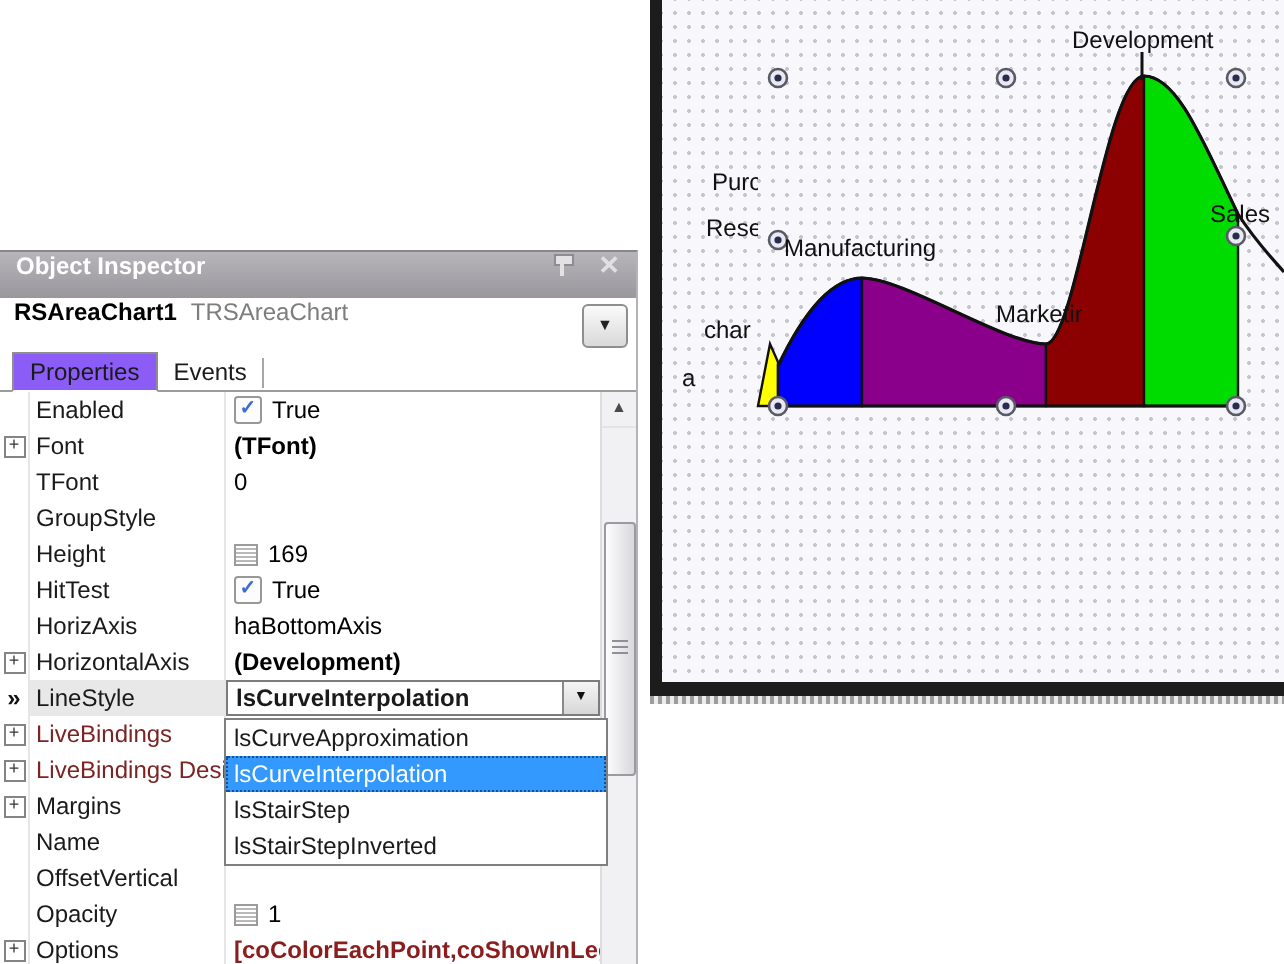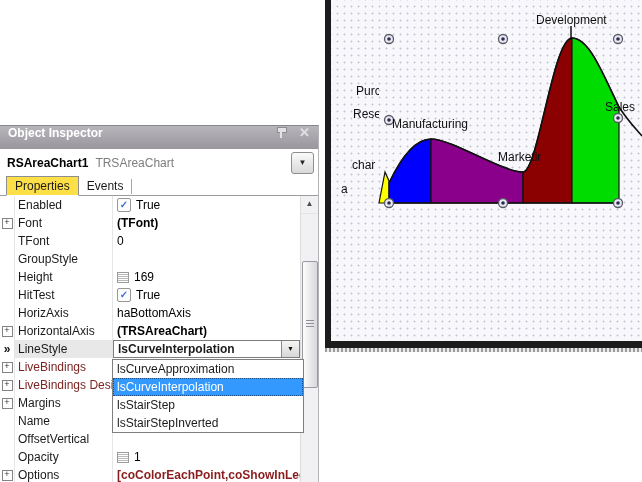--- a/index.html
+++ b/index.html
@@ -10,29 +10,29 @@
   #inspector{position:absolute;left:0;top:125px;width:318px;height:357px;background:#fff;
              border-top:1px solid #88868c;border-right:1px solid #b4b4b8}
   .titlebar{height:23px;background:linear-gradient(#b7b5ba,#99979d);display:flex;align-items:flex-start;
             padding:0 8px;color:#fff;font-weight:bold;font-size:12px}
   .titlebar-spacer{flex:1}
   .pin-wrap{width:12px;height:13px;position:relative;margin-right:12px}
   .pin-head{position:absolute;left:2px;top:1px;width:8px;height:4px;background:#e2e2e4;border:1px solid #8e8c92}
   .pin-stem{position:absolute;left:5px;top:6px;width:2px;height:6px;background:#e2e2e4}
   .close-x{color:#e0e0e2;font-weight:bold;font-size:13px;line-height:13px}
 
-  .combo{height:27px;display:flex;align-items:center;padding-left:7px;position:relative;background:#fff}
+  .combo{height:27px;display:flex;padding-left:7px;position:relative;background:#fff}
   .comp-name{font-weight:bold;color:#000}
   .comp-type{color:#7d7d7d;margin-left:7px}
   .combo-btn{position:absolute;right:4px;top:3px;width:21px;height:20px;border:1px solid #8e8e8e;border-radius:3px;
              background:linear-gradient(#fafafa,#d9d9d9);text-align:center;font-size:8px;line-height:19px;color:#222}
 
   .tabs{height:19px;display:flex;align-items:flex-end;padding-left:6px;border-bottom:1px solid #9c9c9c}
   .tab{padding:2px 8px 2px;position:relative}
-  .tab.selected{border:1px solid #8e8e8e;border-bottom:1px solid #fff;background:#fde047;margin-bottom:-1px}
+  .tab.selected{border:1px solid #8e8e8e;border-bottom:1px solid #fff;background:#8b5cf6;margin-bottom:-1px}
   .tab-sep{width:1px;height:15px;background:#a6a6a6;margin-bottom:1px}
 
   .grid{position:absolute;left:0;top:70px;width:300px;bottom:0;overflow:hidden;background:#fff}
   .row{display:flex;height:18px;align-items:center}
   .gutter{width:14px;height:18px;border-right:1px solid #e6e6e6;flex:none;display:flex;
           align-items:center;justify-content:center}
   .pname{width:94px;padding-left:3px;height:18px;line-height:18px;border-right:1px solid #e6e6e6;
          flex:none;overflow:hidden;white-space:nowrap}
   .pvalue{flex:1;padding-left:4px;height:18px;display:flex;align-items:center;overflow:hidden;white-space:nowrap}
   .v-navy{color:#000000}
@@ -159,21 +159,21 @@
           <span class="v-navy">haBottomAxis</span>
         </span>
     </div>
 
     <div class="row">
       <span class="gutter">
           <span class="exp">+</span>
         </span>
       <span class="pname">HorizontalAxis</span>
       <span class="pvalue">
-          <span class="v-navy v-bold">(TRSAreaChart)</span>
+          <span class="v-navy v-bold">(Development)</span>
         </span>
     </div>
 
     <div class="row editor-row">
       <span class="gutter">
           <span class="marker">»</span>
         </span>
       <span class="pname">LineStyle</span>
       <span class="pvalue editor-cell">
         <span class="v-bold">lsCurveInterpolation</span>

